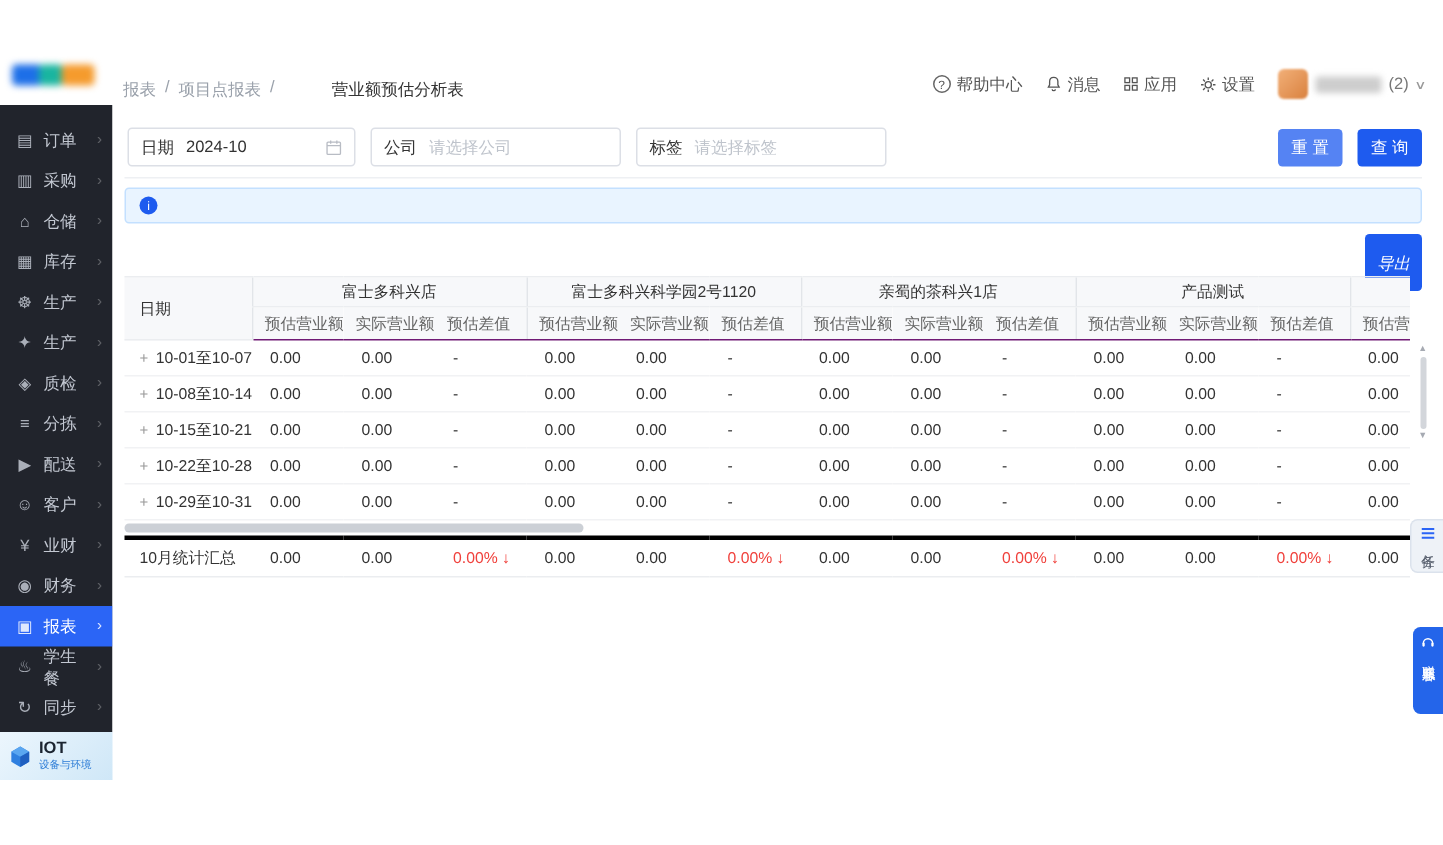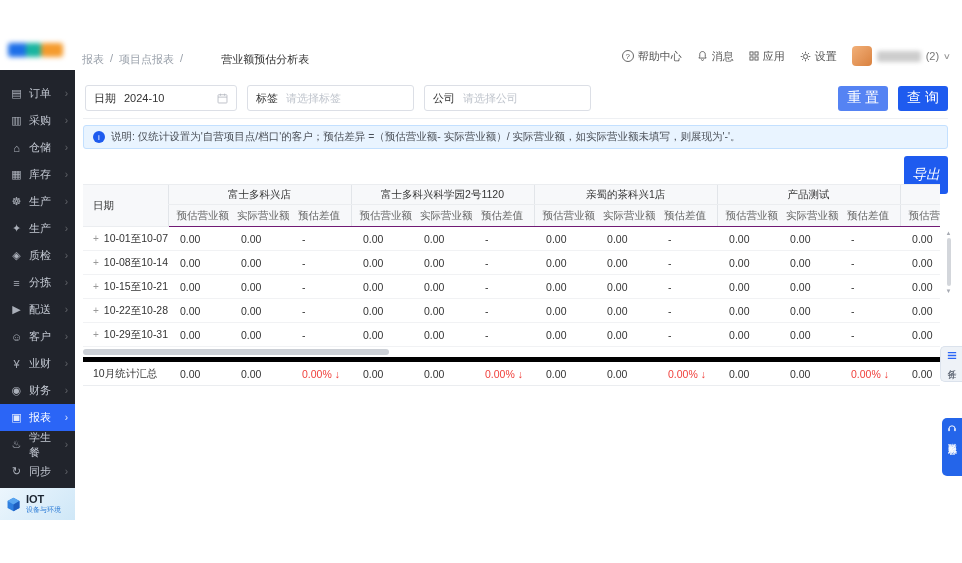--- a/index.html
+++ b/index.html
@@ -45,21 +45,21 @@
   .f-box { height:26px; border:1px solid #dcdfe6; border-radius:3px; display:flex; align-items:center;
     gap:8px; padding:0 8px; background:#fff; font-size:11px; cursor:pointer; }
   .f-box.date { width:152px; }
   .f-box.w165 { width:167px; }
   .f-label { color:#333; flex:none; }
   .f-value { color:#333; flex:1; }
   .f-placeholder { color:#bfc4cc; flex:1; }
   .cal-icon { margin-left:auto; display:flex; flex:none; }
   .f-spacer { flex:1; }
   .btn { height:25px; min-width:36px; padding:0 9px; border:none; border-radius:3px;
-    background:#1e5bef; color:#fff; font-size:14px; cursor:pointer; font-family:inherit; white-space:nowrap; }
+    background:#1e5bef; color:#fff; font-size:11px; cursor:pointer; font-family:inherit; white-space:nowrap; }
   .btn-light { background:#5583f3; }
   .divider { position:absolute; left:8px; right:14px; top:48px; height:1px; background:#eef0f3; }
   .notice { position:absolute; left:8px; right:14px; top:55px; height:24px; background:#e9f4ff;
     border:1px solid #c3e0ff; border-radius:3px; display:flex; align-items:center; gap:6px;
     padding:0 9px; font-size:10.5px; color:#4a4f57; overflow:hidden; white-space:nowrap; }
   .info-icon { width:12px; height:12px; border-radius:50%; background:#1e5bef; color:#fff; font-size:8px;
     font-style:normal; display:flex; align-items:center; justify-content:center; flex:none; }
   .export-btn { position:absolute; right:14px; top:86px; height:38px; min-width:34px; padding:0 8px;font-style:italic; }
 
   
@@ -72,21 +72,21 @@
   .h2 th { height:22px; text-align:left; padding-left:8px; color:#666; border-bottom:1px solid #701a75;
     overflow:hidden; white-space:nowrap; }
   .h2 th.gb { border-left:1px solid #e2e5e9; }
   tbody td { height:24px; border-bottom:1px solid #f1f2f4; color:#333; overflow:hidden; white-space:nowrap; }
   td.val { padding-left:12px; }
   .date-td { padding-left:10px; }
   .expander { color:#999; margin-right:5px; font-size:10px; cursor:pointer; }
   .h-scroll { position:relative; width:857px; height:9px; margin-top:1px; }
   .h-thumb { position:absolute; left:0; top:1px; width:306px; height:6px; background:#ccd0d6; border-radius:3px; cursor:pointer; }
   .h-arrow { position:absolute; right:-4px; top:-3px; color:#8a8f99; font-size:10px; cursor:pointer; }
-  tbody.summary td { height:26px; background:#fff; border-top:5px solid #000000; border-bottom:1px solid #ebedf0;margin-top:16px; }
+  tbody.summary td { height:26px; background:#fff; border-top:3px solid #000000; border-bottom:1px solid #ebedf0;margin-top:16px; }
   tbody.summary td.red { color:#f0413c; }
   .v-scroll { position:absolute; left:860px; top:46px; width:11px; height:118px; display:flex;
     flex-direction:column; align-items:center; font-size:6px; color:#a6aab2; cursor:pointer; }
   .v-thumb { width:4px; height:48px; background:#d3d6db; border-radius:2px; margin:2px 0; }
 
   
   .task-tab { position:absolute; right:0; top:346px; width:22px; height:36px; background:#eef2f7;
     border:1px solid #dbe2ec; border-right:none; border-radius:5px 0 0 5px; display:flex;
     flex-direction:column; align-items:center; padding-top:4px; gap:2px; cursor:pointer; }
   .task-label { writing-mode:vertical-rl; font-size:9px; color:#5a6270; letter-spacing:1px; }
@@ -250,37 +250,36 @@
       <span class="f-label">日期</span>
       <span class="f-value">2024-10</span>
       <span class="cal-icon">
         <svg width="11" height="11" viewBox="0 0 16 16">
             <rect x="1.5" y="2.5" width="13" height="12" rx="1" fill="none" stroke="#b8bcc4" stroke-width="1.3"></rect>
             <path d="M1.5 6h13M5 1v3M11 1v3" stroke="#b8bcc4" stroke-width="1.3" fill="none"></path>
           </svg>
       </span>
     </div>
     <div class="f-box w165">
+      <span class="f-label">公司</span>
+      <span class="f-placeholder">请选择公司</span>
+    </div>
+    <div class="f-box w165">
       <span class="f-label">标签</span>
       <span class="f-placeholder">请选择标签</span>
-    </div>
-    <div class="f-box w165">
-      <span class="f-label">公司</span>
-      <span class="f-placeholder">请选择公司</span>
     </div>
     <div class="f-spacer"></div>
     <button class="btn btn-light">重 置</button>
     <button class="btn">查 询</button>
   </div>
 
   <div class="divider"></div>
 
   <div class="notice">
     <i class="info-icon">i</i>
-    <span>说明: 仅统计设置为'自营项目点/档口'的客户；预估差异 =（预估营业额- 实际营业额）/ 实际营业额，如实际营业额未填写，则展现为'-'。</span>
   </div>
 
   <button class="btn export-btn">导出</button>
 
   <div class="table-wrap">
     <table class="report">
         <colgroup>
           <col style="width:85px">
           <col style="width:61px">
           <col style="width:61px">

